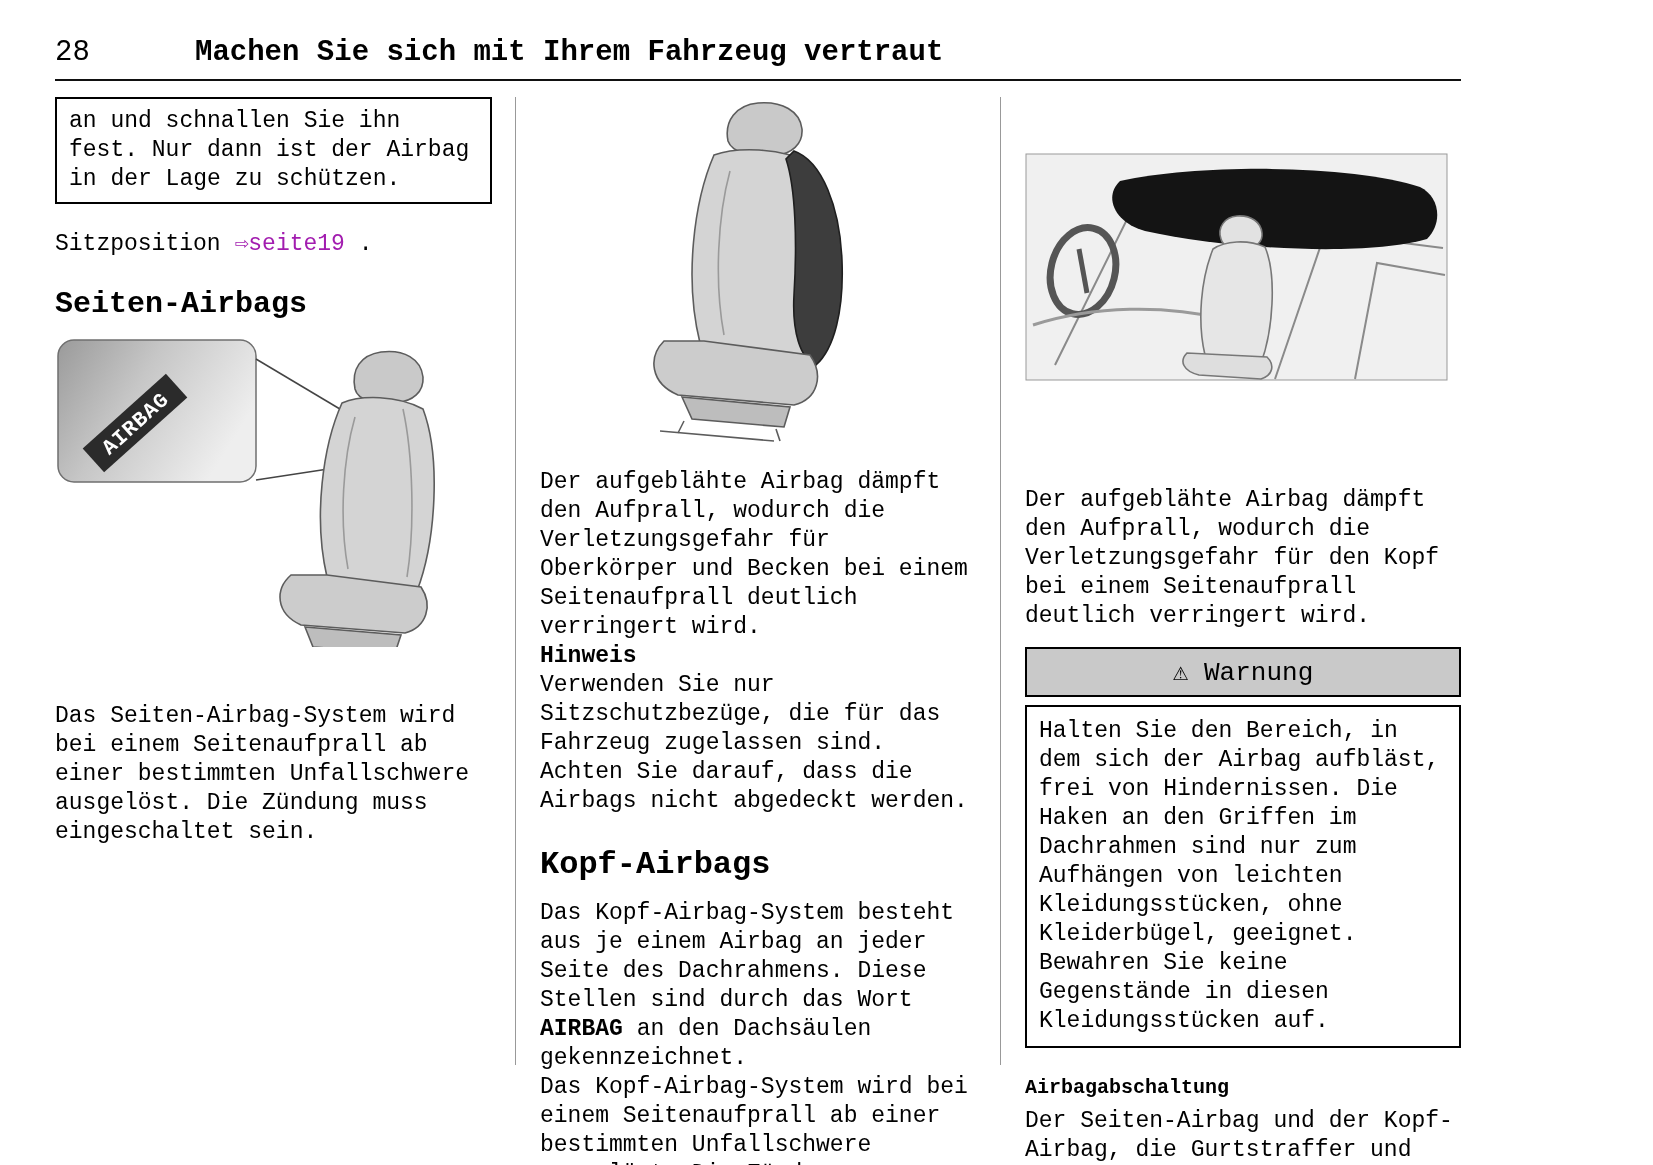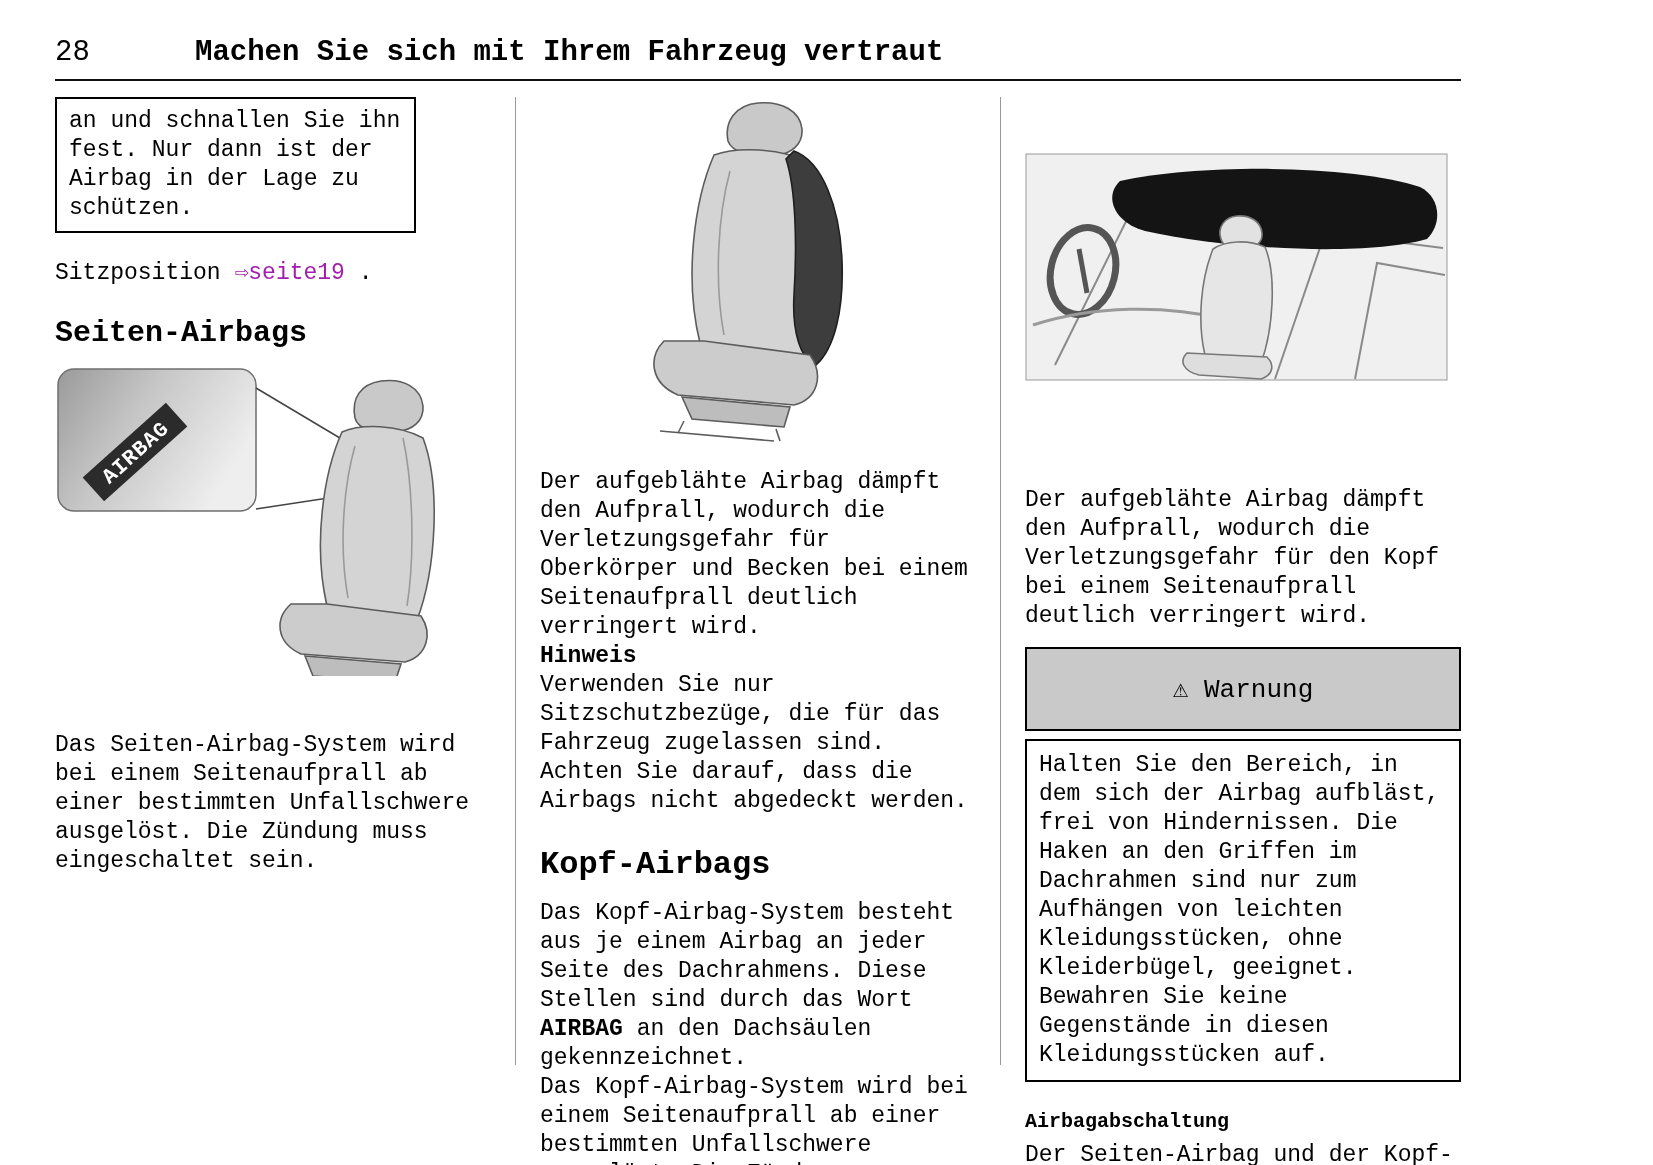--- a/index.html
+++ b/index.html
@@ -29,21 +29,21 @@
   }
   .vdivider { width:1px; height:968px; background:#999; }
 
   p, .body-text { font-size:23px; line-height:29px; }
   .b { font-weight:bold; }
 
   
   .note-box {
     border:2px solid #000;
     padding:8px 12px;
-    width:361px;
+    width:437px;
   }
   .ref-line { margin-top:26px; }
   .ref-link { color:#a21caf; }
   .sec-heading { font-size:30px; font-weight:bold; margin-top:28px; }
   .figure { margin-top:16px; }
   .col-left .para-block { margin-top:50px; }
 
   
   .col-middle .figure-seat2 { margin:0 auto; width:300px; }
   .col-middle .para-block1 { margin-top:16px; }
@@ -53,21 +53,21 @@
 
   
   .col-right .top-spacer { height:56px; }
   .col-right .para-block1 { margin-top:100px; }
   .warning-wrap { margin-top:16px; }
   .warning-header {
     border:2px solid #000;
     background:#c9c9c9;
     text-align:center;
     font-size:26px;
-    padding:24px 6px;
+    padding:7px 6px;
   }
   .warning-body {
     margin-top:8px;
     border:2px solid #000;
     padding:10px 12px;
   }
   .sub-heading { font-size:20px; font-weight:bold; margin-top:28px; }
   .col-right .para-block2 { margin-top:8px; }
 </style>
 </head>

